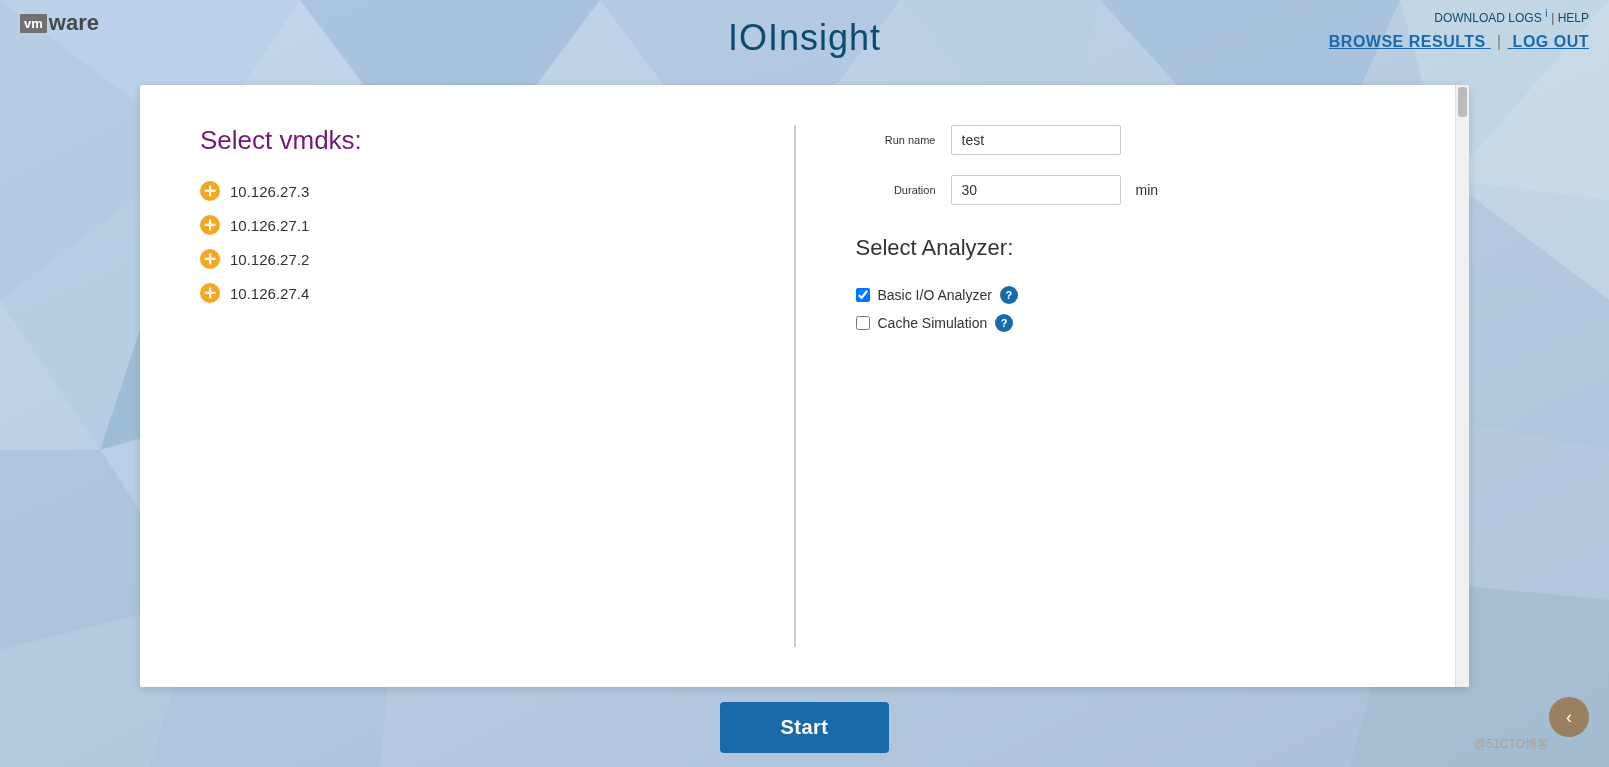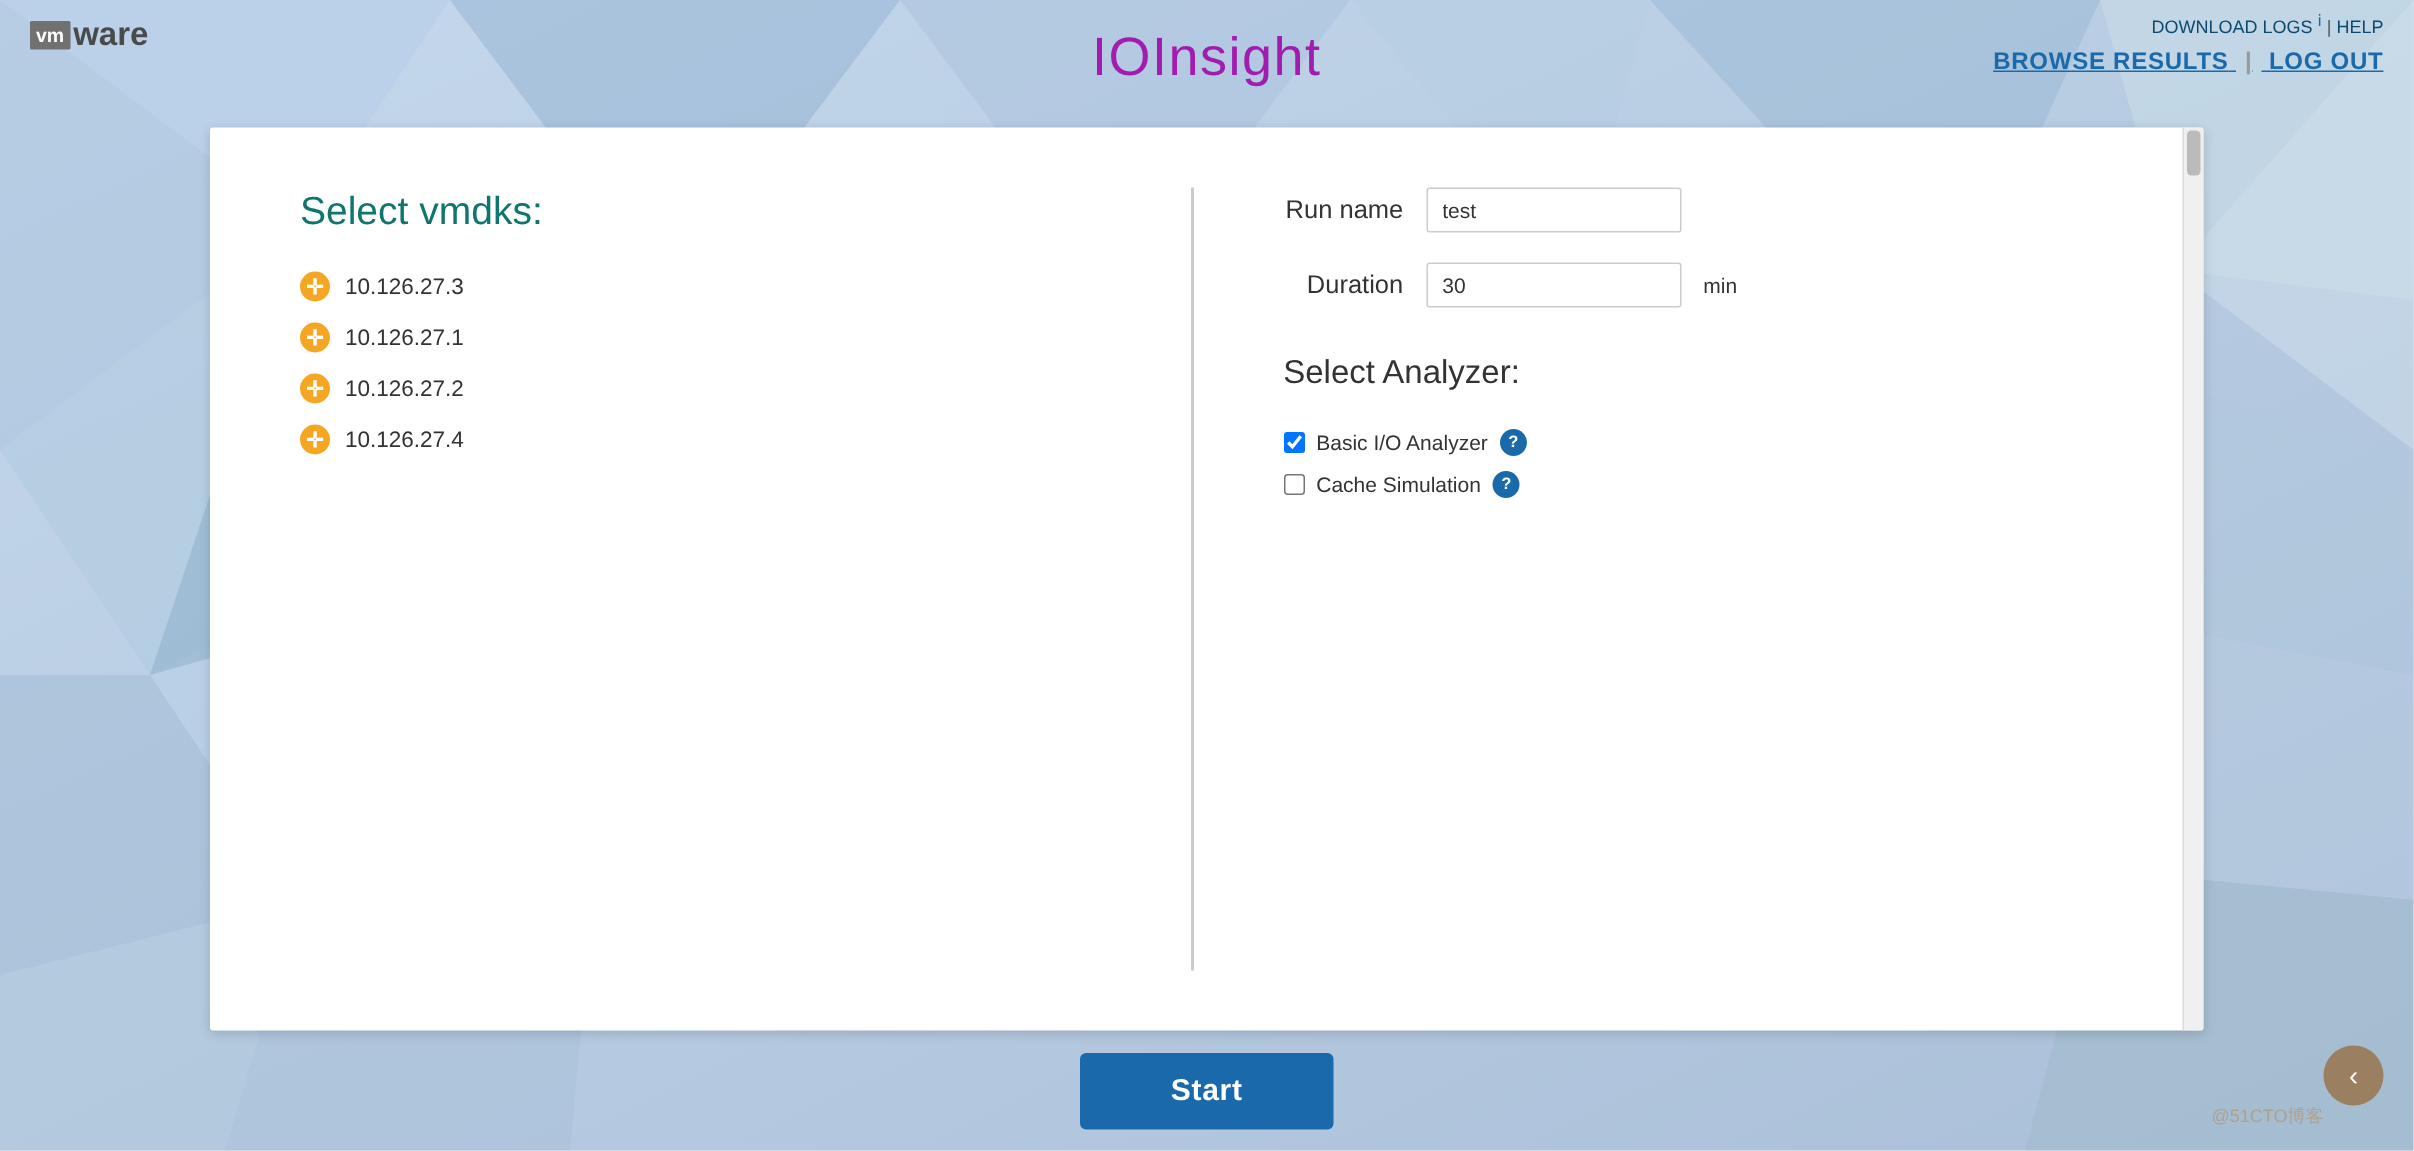--- a/index.html
+++ b/index.html
@@ -50,21 +50,21 @@
       color: white;
       padding: 2px 4px;
       font-size: 13px;
       font-weight: bold;
       border-radius: 1px;
     }
 
     .app-title {
       font-size: 36px;
       font-weight: normal;
-      color: #a21caf;
+      color: #0c4a6e;
       letter-spacing: 1px;
     }
 
     .header-right {
       position: absolute;
       right: 20px;
       top: 5px;
       text-align: right;
     }
 
@@ -121,21 +121,21 @@
     
     .left-panel {
       flex: 1;
       padding-right: 40px;
       border-right: 2px solid #ccc;
     }
 
     .select-vmdks-title {
       font-size: 26px;
       font-weight: normal;
-      color: #0f766e;
+      color: #701a75;
       margin-bottom: 25px;
     }
 
     .vmdk-list {
       list-style: none;
       display: flex;
       flex-direction: column;
       gap: 14px;
     }
 
@@ -171,21 +171,21 @@
       gap: 20px;
     }
 
     .form-row {
       display: flex;
       align-items: center;
       gap: 15px;
     }
 
     .form-label {
-      font-size: 17px;
+      font-size: 11px;
       color: #333;
       width: 80px;
       text-align: right;
     }
 
     .form-input {
       border: 1px solid #ccc;
       border-radius: 2px;
       padding: 6px 10px;
       font-size: 14px;

